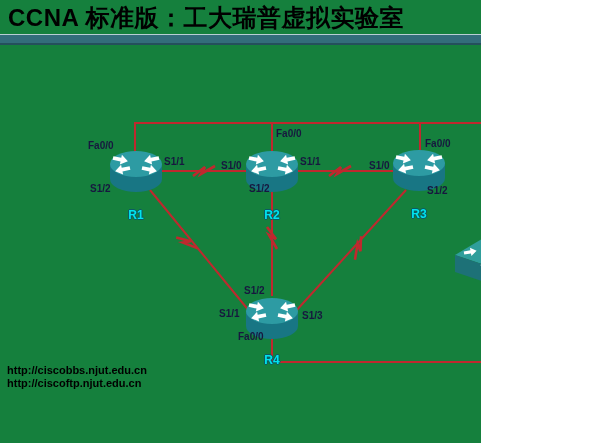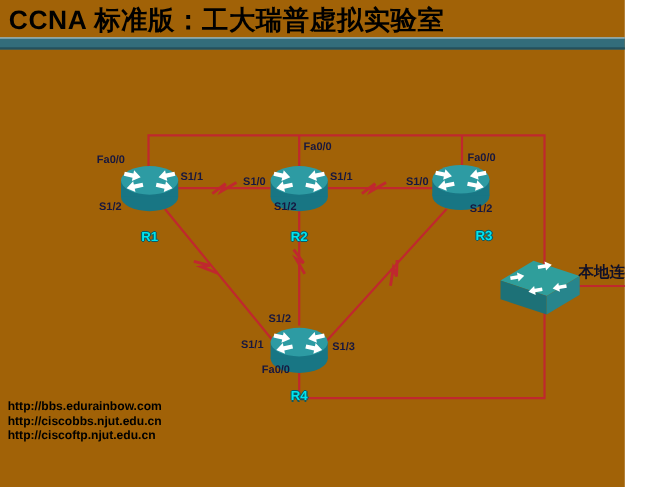--- a/index.html
+++ b/index.html
@@ -1,17 +1,17 @@
 <!DOCTYPE html>
 <html><head>
 <meta charset="utf-8">
 <style>
   html,body{margin:0;padding:0;background:#fff;}
   #stage{
-    position:relative;width:568px;height:443px;background:#a16207;overflow:hidden;
+    position:relative;width:481px;height:443px;background:#15803d;overflow:hidden;
     font-family:"Liberation Sans","DejaVu Sans",sans-serif;
   }
   #page-title{
     position:absolute;left:8px;top:2px;margin:0;
     font-size:24px;font-weight:bold;color:#000;letter-spacing:0.5px;white-space:nowrap;
   }
   #title-bar{
     position:absolute;left:0;top:34px;width:600px;height:11px;
     background:#336d7b;border-top:1px solid #b9ced4;border-bottom:2px solid #24505c;
     box-sizing:border-box;
@@ -117,24 +117,23 @@
   <span class="iface" style="left:369px;top:160px">S1/0</span>
   <span class="iface" style="left:427px;top:185px">S1/2</span>
 
   <span class="iface" style="left:244px;top:285px">S1/2</span>
   <span class="iface" style="left:219px;top:308px">S1/1</span>
   <span class="iface" style="left:302px;top:310px">S1/3</span>
   <span class="iface" style="left:238px;top:331px">Fa0/0</span>
 
   <span class="rname" style="left:110px;top:177px">R1</span>
   <span class="rname" style="left:246px;top:177px">R2</span>
-  <span class="rname" style="left:414px;top:176px">R3</span>
+  <span class="rname" style="left:393px;top:176px">R3</span>
   <span class="rname" style="left:246px;top:322px">R4</span>
 
   <span id="switch-label">本地连接</span>
 
   <ul id="url-list">
-    <li>http://bbs.edurainbow.com</li>
     <li>http://ciscobbs.njut.edu.cn</li>
     <li>http://ciscoftp.njut.edu.cn</li>
   </ul>
 
 </div>
 
 </body></html>

